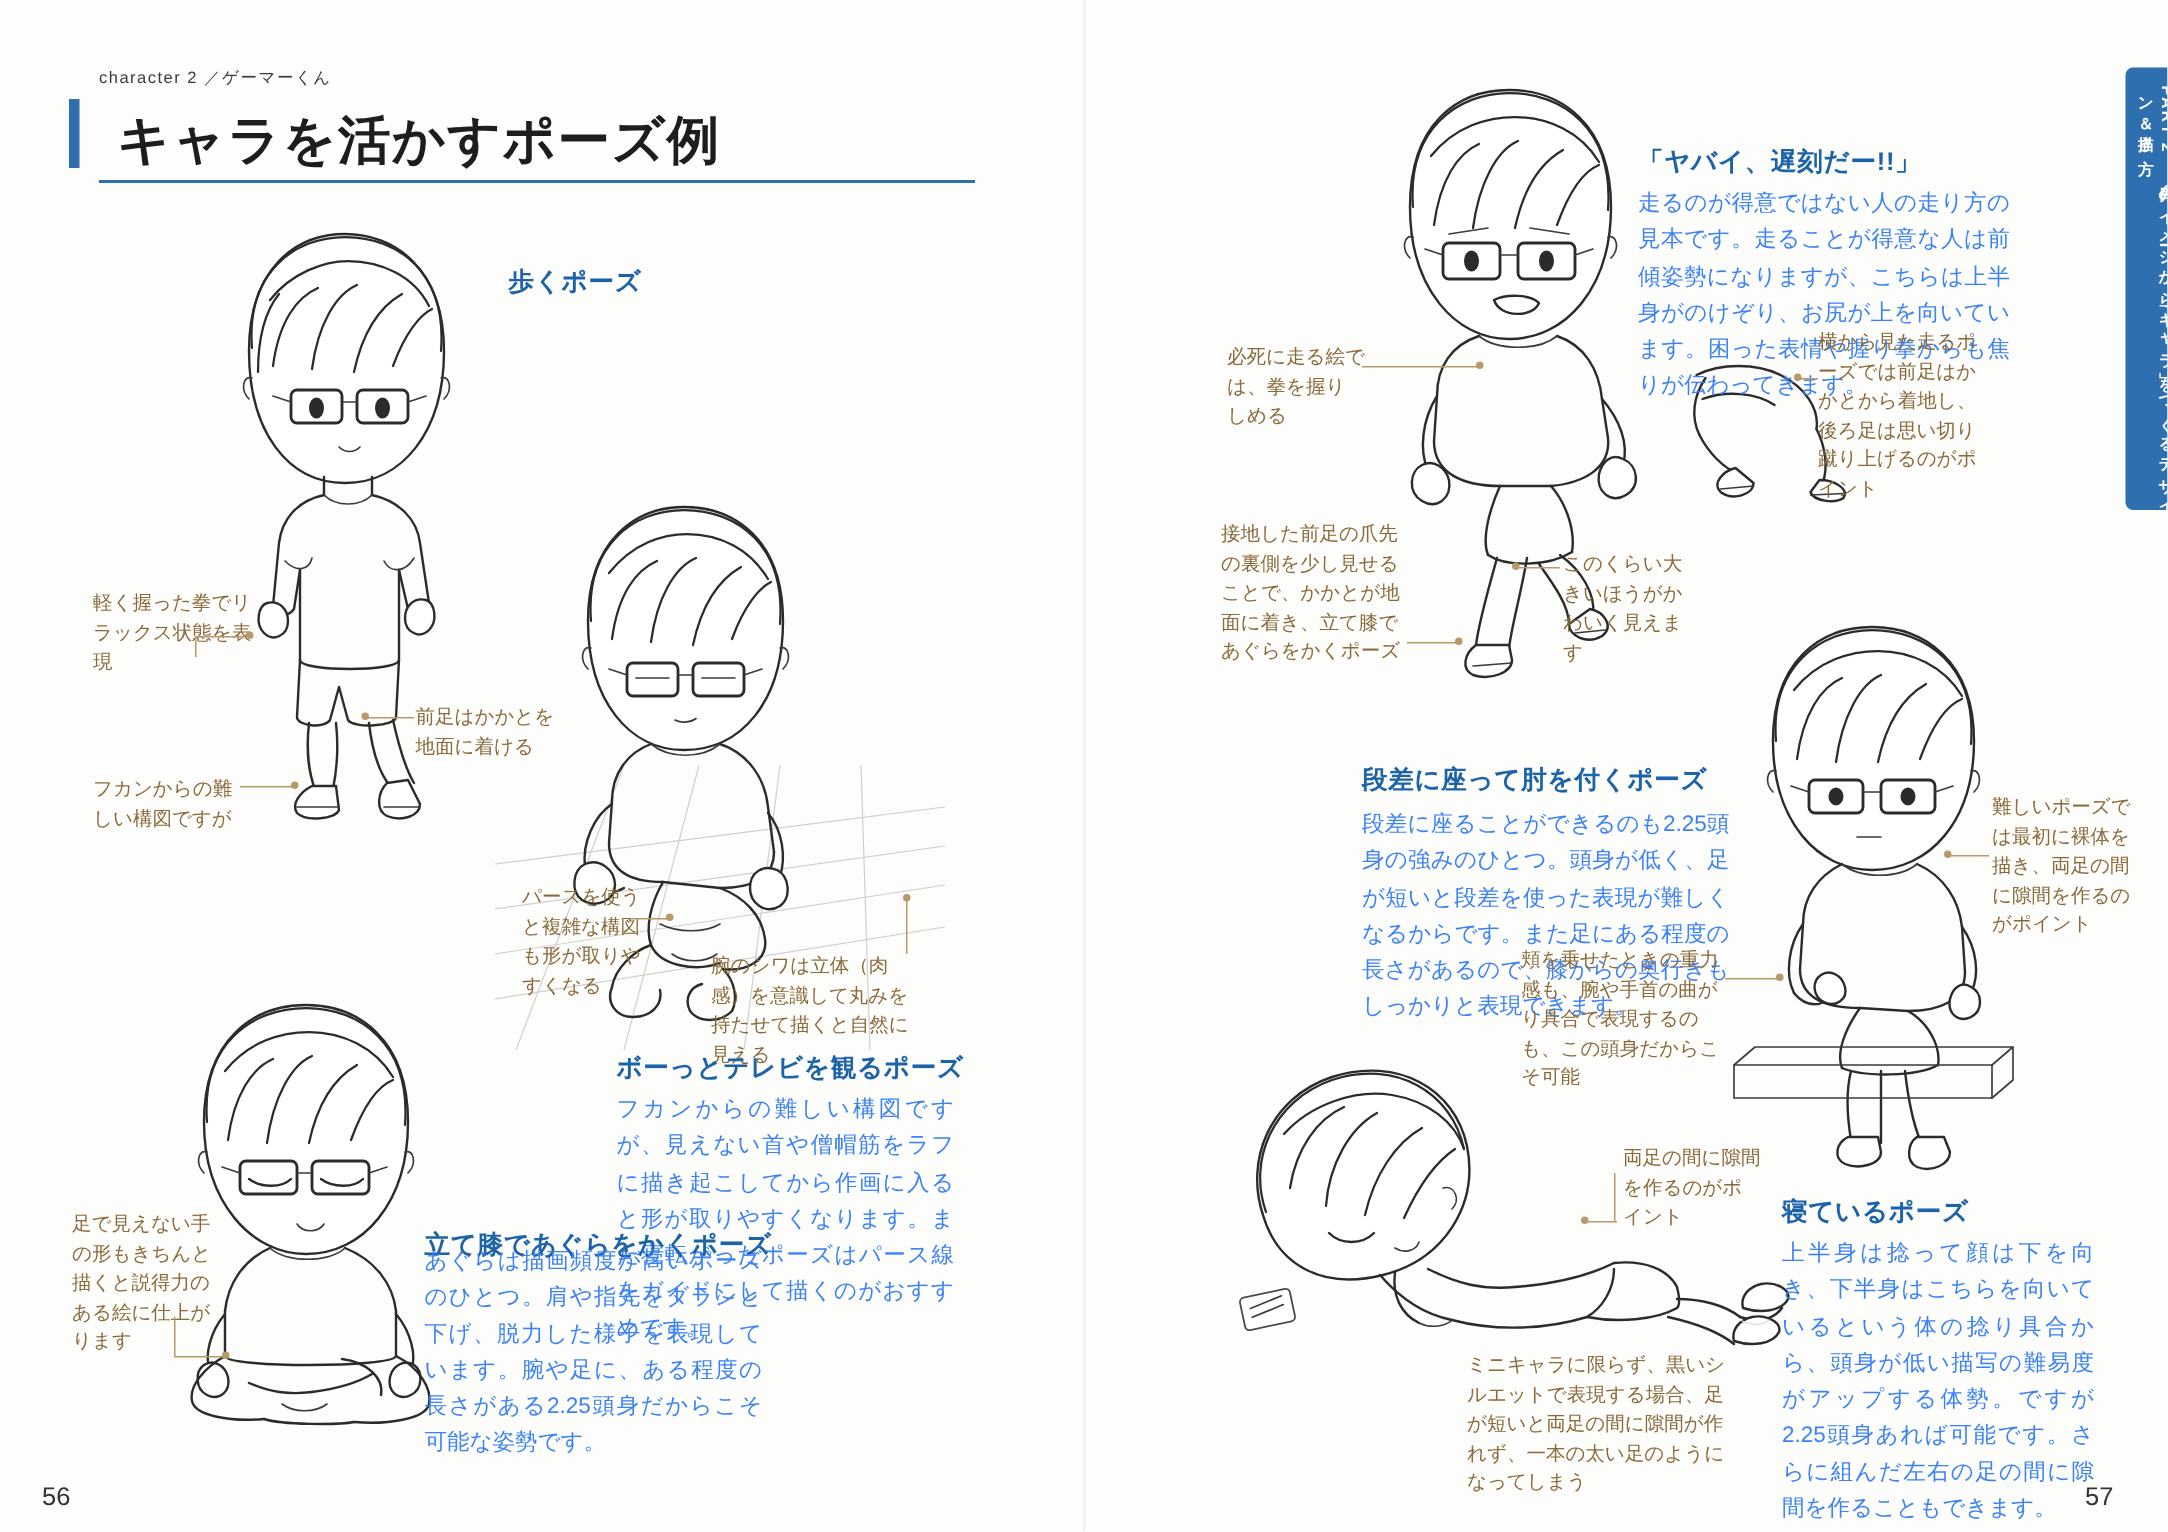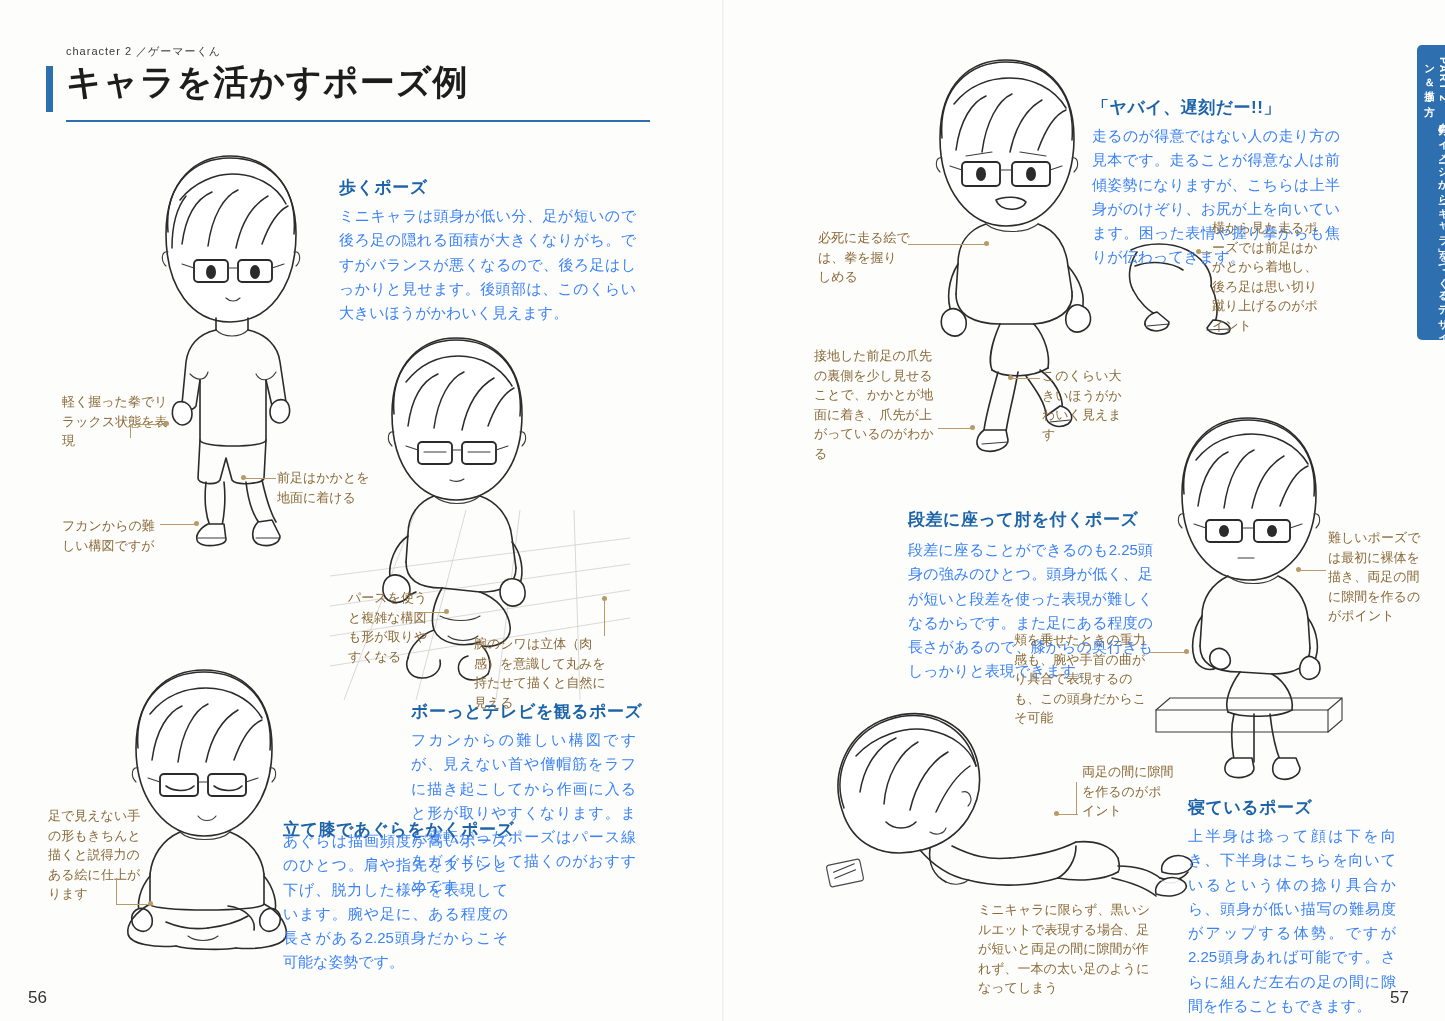--- a/index.html
+++ b/index.html
@@ -27,21 +27,21 @@
     font-size:11px; letter-spacing:1px; color:#3a3a3a;
   }
   .title-wrap {
     position:absolute; left:46px; top:62px; width:600px;
   }
   .title-bar {
     position:absolute; left:0; top:4px; width:7px; height:46px;
     background:#2e6fb0;
   }
   .page-title {
-    margin:0; padding-left:20px;
+    margin:12px; padding-left:20px;
     font-size:35px; font-weight:700; letter-spacing:1px;
     color:#1d1d1d; line-height:1.15;
   }
   .title-rule {
     position:absolute; left:20px; top:58px; width:584px; height:2px;
     background:#2e6fb0;
   }
 
   
   .sec-head {
@@ -164,21 +164,20 @@
       <path class="ink" d="M142,332 C146,350 150,364 156,374"></path>
 
       <path class="fillw" d="M88,376 C80,380 74,388 78,394 C84,400 104,398 106,392 L104,376 Z"></path>
       <path class="fillw" d="M138,374 C132,380 130,392 138,396 C148,400 160,396 160,388 L152,372 Z"></path>
       <path class="ink-thin" d="M78,390 L106,390"></path>
       <path class="ink-thin" d="M136,390 L160,390"></path>
     </svg>
   </div>
 
   <div class="sec-head" style="left:339px; top:176px;">歩くポーズ</div>
-  <div class="body-copy" style="left:339px; top:204px; width:297px;">ミニキャラは頭身が低い分、足が短いので後ろ足の隠れる面積が大きくなりがち。ですがバランスが悪くなるので、後ろ足はしっかりと見せます。後頭部は、このくらい大きいほうがかわいく見えます。</div>
 
   <div class="callout" style="left:62px; top:392px; width:108px;">軽く握った拳でリラックス状態を表現</div>
   <div class="lead" style="left:0;top:0;">
     <i style="left:130px; top:424px; width:36px; height:1px;"></i>
     <i style="left:130px; top:424px; width:1px; height:14px;"></i>
   </div>
   <span class="dot" style="left:164px; top:421px;"></span>
 
   <div class="callout" style="left:277px; top:468px; width:98px;">前足はかかとを地面に着ける</div>
   <div class="lead">
@@ -391,21 +390,21 @@
 
   <div class="sec-head" style="left:1092px; top:96px;">「ヤバイ、遅刻だー!!」</div>
   <div class="body-copy" style="left:1092px; top:124px; width:248px;">走るのが得意ではない人の走り方の見本です。走ることが得意な人は前傾姿勢になりますが、こちらは上半身がのけぞり、お尻が上を向いています。困った表情や握り拳からも焦りが伝わってきます。</div>
 
   <div class="callout" style="left:818px; top:228px; width:92px;">必死に走る絵では、拳を握りしめる</div>
   <div class="lead">
     <i style="left:908px; top:244px; width:78px; height:1px;"></i>
   </div>
   <span class="dot" style="left:984px; top:241px;"></span>
 
-  <div class="callout" style="left:814px; top:346px; width:124px;">接地した前足の爪先の裏側を少し見せることで、かかとが地面に着き、爪先が上がっているのがわかる</div>
+  <div class="callout" style="left:814px; top:346px; width:124px;">接地した前足の爪先の裏側を少し見せることで、かかとが地面に着き、立て膝であぐらをかくポーズ</div>
   <div class="lead">
     <i style="left:938px; top:428px; width:34px; height:1px;"></i>
   </div>
   <span class="dot" style="left:970px; top:425px;"></span>
 
   <div class="callout" style="left:1042px; top:366px; width:92px;">このくらい大きいほうがかわいく見えます</div>
   <div class="lead">
     <i style="left:1012px; top:378px; width:28px; height:1px;"></i>
   </div>
   <span class="dot" style="left:1008px; top:375px;"></span>

